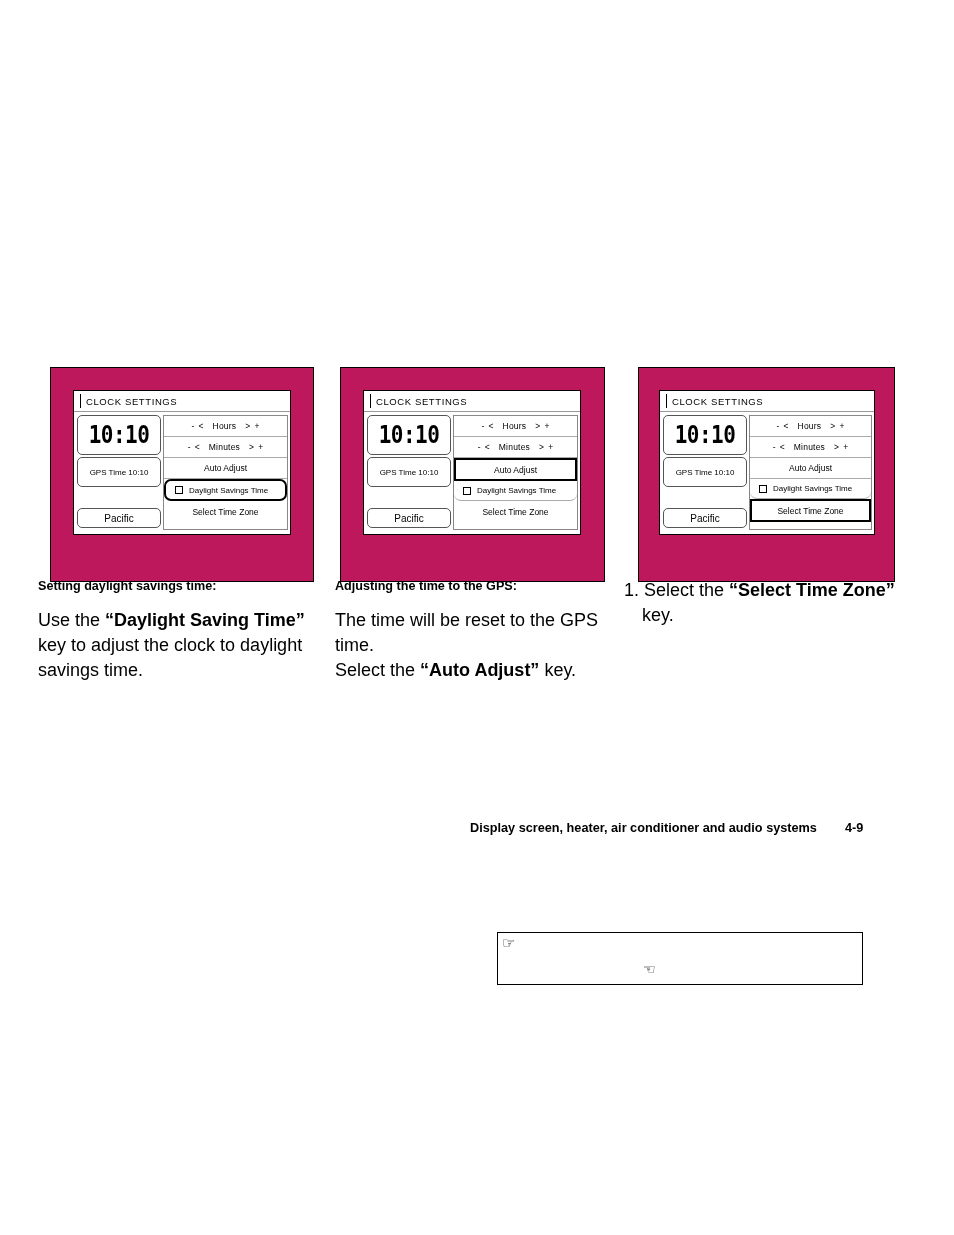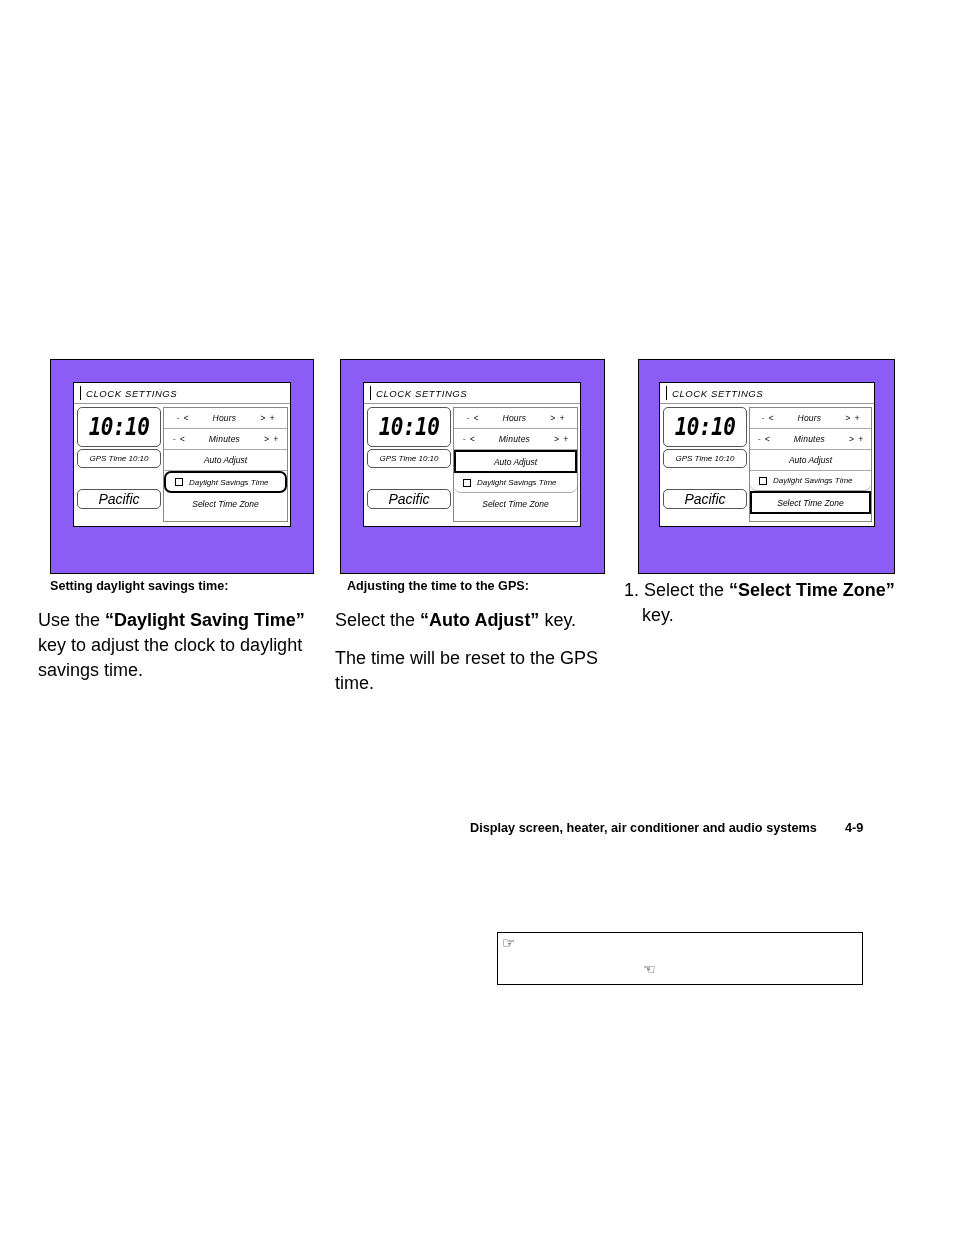--- a/index.html
+++ b/index.html
@@ -20,25 +20,24 @@
   .figure-row {
     position: absolute;
     left: 0;
     top: 355px;
     width: 954px;
     height: 218px;
   }
 
   .fig-frame {
     position: absolute;
-    top: 4px;
+    top: 12px;
     border: 1.5px solid #000;
     box-sizing: border-box;
-    background: #8b5cf6;
-    font-style: italic;
+    background: #be185d;
   }
   .fig-frame.f1 { left: 50px;  width: 264px; height: 215px; }
   .fig-frame.f2 { left: 340px; width: 265px; height: 215px; }
   .fig-frame.f3 { left: 638px; width: 257px; height: 215px; }
 
   
   .screen {
     position: absolute;
     left: 22px;
     top: 22px;
@@ -112,42 +111,42 @@
   .clock-digits {
     font-family: "DejaVu Sans Mono", monospace;
     font-weight: bold;
     font-size: 21px;
     letter-spacing: -0.5px;
     line-height: 1;
     color: #000;
     transform: scaleY(1.18);
   }
   .gps-box {
-    height: 19px;
+    height: 30px;
     border: 1px solid #555;
     border-radius: 5px;
     display: flex;
     align-items: center;
     justify-content: center;
     box-sizing: border-box;
     font-size: 8px;
     white-space: nowrap;
   }
   .spacer-box {
     height: 17px;
   }
   .tz-box {
     height: 20px;
     border: 1px solid #555;
     border-radius: 5px;
     display: flex;
     align-items: center;
     justify-content: center;
     box-sizing: border-box;
-    font-size: 14px;
+    font-size: 10px;
   }
 
   
   .rkey {
     flex: 0 0 auto;
     display: flex;
     align-items: center;
     justify-content: center;
     border-bottom: 1px solid #aaa;
     box-sizing: border-box;
@@ -170,21 +169,21 @@
   .rkey.r-tz.selected   { height: 23px; }
 
   .adjrow {
     display: inline-flex;
     align-items: center;
     gap: 4px;
     font-size: 8.5px;
     letter-spacing: 0.2px;
     white-space: nowrap;
   }
-  .adjrow .lbl { margin: 0 20px; }
+  .adjrow .lbl { margin: 0 5px; }
 
   .chk {
     width: 8px;
     height: 8px;
     border: 1px solid #000;
     box-sizing: border-box;
     display: inline-block;
     margin-right: 6px;
     flex: 0 0 auto;
   }
@@ -195,21 +194,21 @@
     position: absolute;
     top: 578px;
   }
   .text-col.c1 { left: 38px;  width: 278px; }
   .text-col.c2 { left: 335px; width: 272px; }
   .text-col.c3 { left: 624px; width: 282px; }
 
   .head {
     font-size: 12.6px;
     font-weight: bold;
-    margin: 0 0 13px 12px;
+    margin: 0 0 13px 0;
     line-height: 1.35;
   }
   .para {
     font-size: 18px;
     margin: 0 0 13px 0;
     line-height: 1.38;
   }
   .para b { font-weight: bold; }
   .para.last { margin-bottom: 0; }
   .para.numbered {
@@ -422,22 +421,22 @@
 
 </div>
 
 <div class="text-col c1">
   <p class="head">Setting daylight savings time:</p>
   <p class="para"><span>Use the </span><b>“Daylight Saving Time”</b><span> key to adjust the clock to daylight savings time.</span></p>
 </div>
 
 <div class="text-col c2">
   <p class="head">Adjusting the time to the GPS:</p>
+  <p class="para last">The time will be reset to the GPS time.</p>
   <p class="para"><span>Select the </span><b>“Auto Adjust”</b><span> key.</span></p>
-  <p class="para last">The time will be reset to the GPS time.</p>
 </div>
 
 <div class="text-col c3">
   <p class="para numbered"><span class="num">1.</span><span>Select the </span><b>“Select Time Zone”</b><span> key.</span></p>
 </div>
 
 <div class="footer-line">
   <span>Display screen, heater, air conditioner and audio systems</span><span class="pgnum">4-9</span>
 </div>
 

